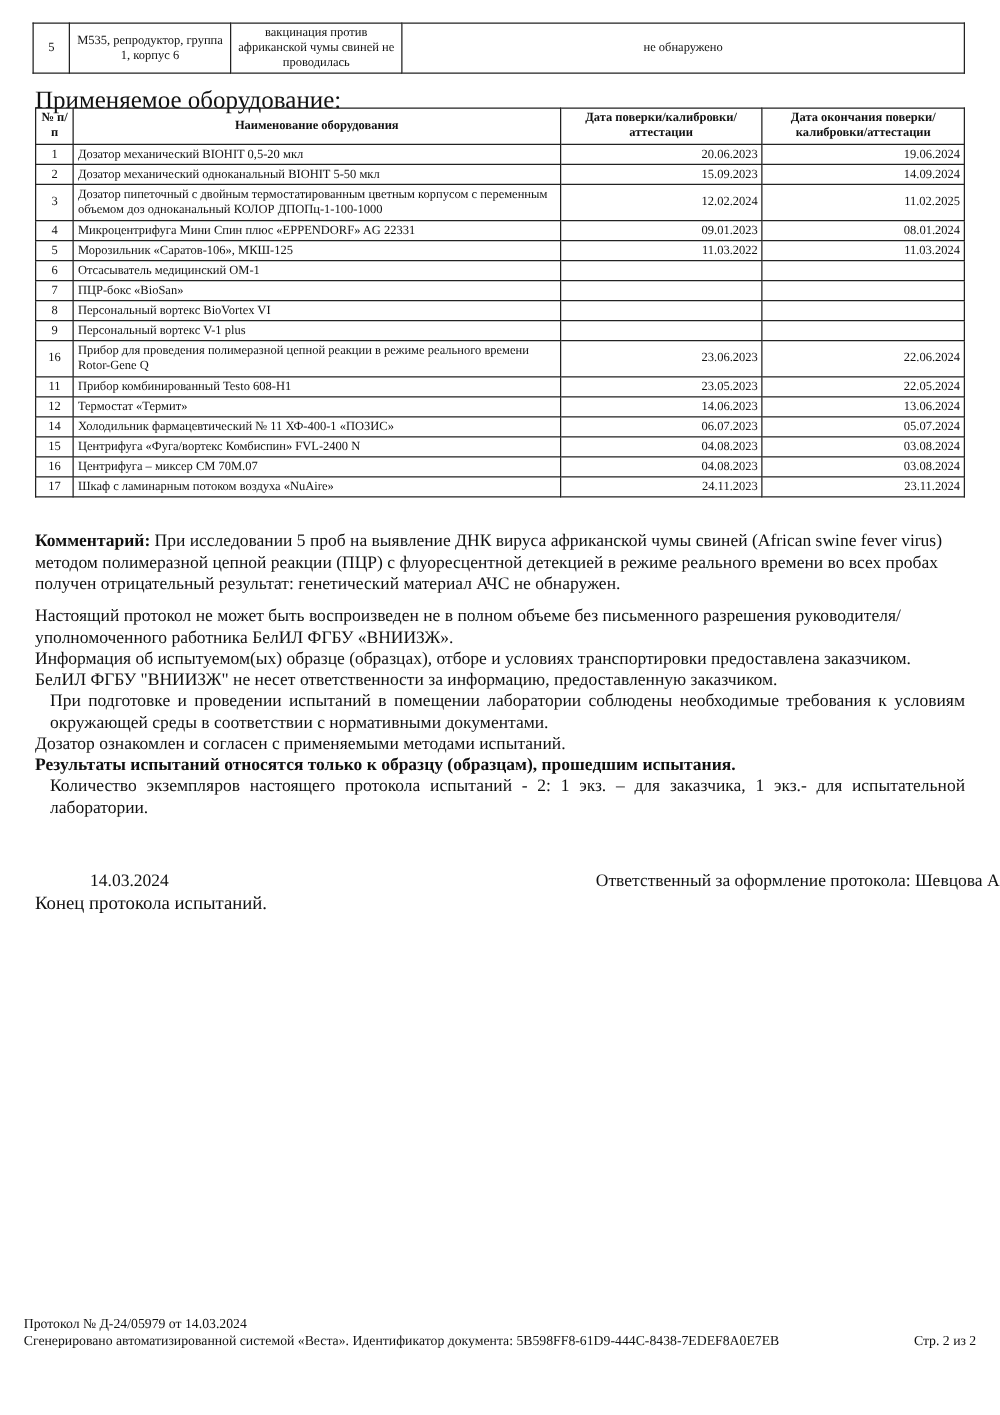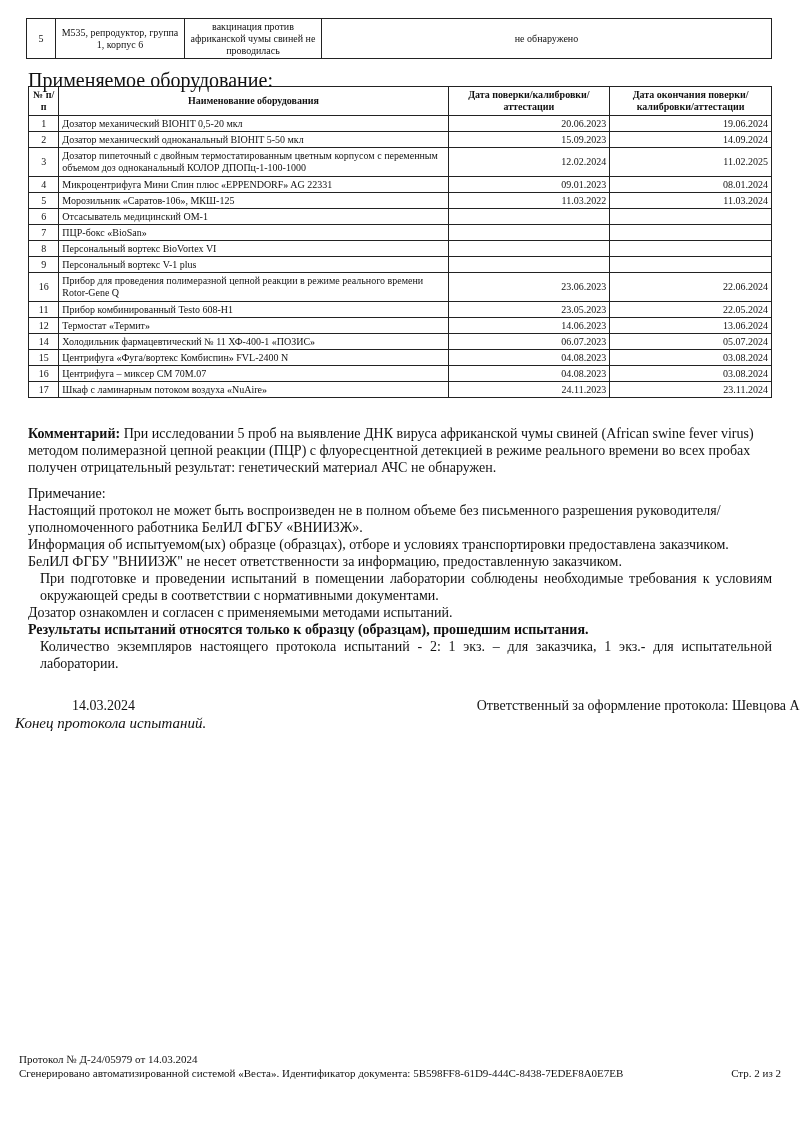--- a/index.html
+++ b/index.html
@@ -18,21 +18,21 @@
   .eq-table td.name { text-align: left; width: 378px; }
   .eq-table td.date { text-align: right; width: 153px; }
   .eq-table tr.tall td { height: 28px; }
   .text-block { position: absolute; left: 28px; width: 744px; font-size: 14px; line-height: 17px; }
   .comment { top: 425px; }
   .notes { top: 485px; }
   .notes p { margin: 0; }
   .notes .justify { text-align: justify; text-align-last: left; margin-left: 12px; }
   .bold { font-weight: bold; margin-top: 16px; }
   .sign-row { position: absolute; left: 28px; top: 698px; width: 744px; font-size: 14px; display: flex; justify-content: space-between; margin-left: 44px; }
-  .end-line { position: absolute; left: 15px; top: 715px; font-size: 15px; font-style: italic; }
+  .end-line { position: absolute; left: 28px; top: 715px; font-size: 15px; }
   .footer { position: absolute; left: 19px; top: 1052px; width: 762px; font-size: 11px; line-height: 14px; }
   .footer-row { display: flex; justify-content: space-between; }
 </style>
 </head>
 <body>
 
 <table class="top-table">
   <tbody>
       <tr>
     <td style="width:22px">5</td>
@@ -150,21 +150,20 @@
         <td class="name">Шкаф с ламинарным потоком воздуха «NuAire»</td>
         <td class="date">24.11.2023</td>
         <td class="date">23.11.2024</td>
       </tr>
   </tbody>
 </table>
 
 <div class="text-block comment"><span class="bold">Комментарий:</span><span> При исследовании 5 проб на выявление ДНК вируса африканской чумы свиней (African swine fever virus) методом полимеразной цепной реакции (ПЦР) с флуоресцентной детекцией в режиме реального времени во всех пробах получен отрицательный результат: генетический материал АЧС не обнаружен.</span></div>
 
 <div class="text-block notes">
-  <p>Примечание:</p>
   <p>Настоящий протокол не может быть воспроизведен не в полном объеме без письменного разрешения руководителя/уполномоченного работника БелИЛ ФГБУ «ВНИИЗЖ».</p>
   <p>Информация об испытуемом(ых) образце (образцах), отборе и условиях транспортировки предоставлена заказчиком. БелИЛ ФГБУ "ВНИИЗЖ" не несет ответственности за информацию, предоставленную заказчиком.</p>
   <p class="justify">При подготовке и проведении испытаний в помещении лаборатории соблюдены необходимые требования к условиям окружающей среды в соответствии с нормативными документами.</p>
   <p>Дозатор ознакомлен и согласен с применяемыми методами испытаний.</p>
   <p class="bold">Результаты испытаний относятся только к образцу (образцам), прошедшим испытания.</p>
   <p class="justify">Количество экземпляров настоящего протокола испытаний - 2: 1 экз. – для заказчика, 1 экз.- для испытательной лаборатории.</p>
 </div>
 
 <div class="sign-row">
   <span>14.03.2024</span>

